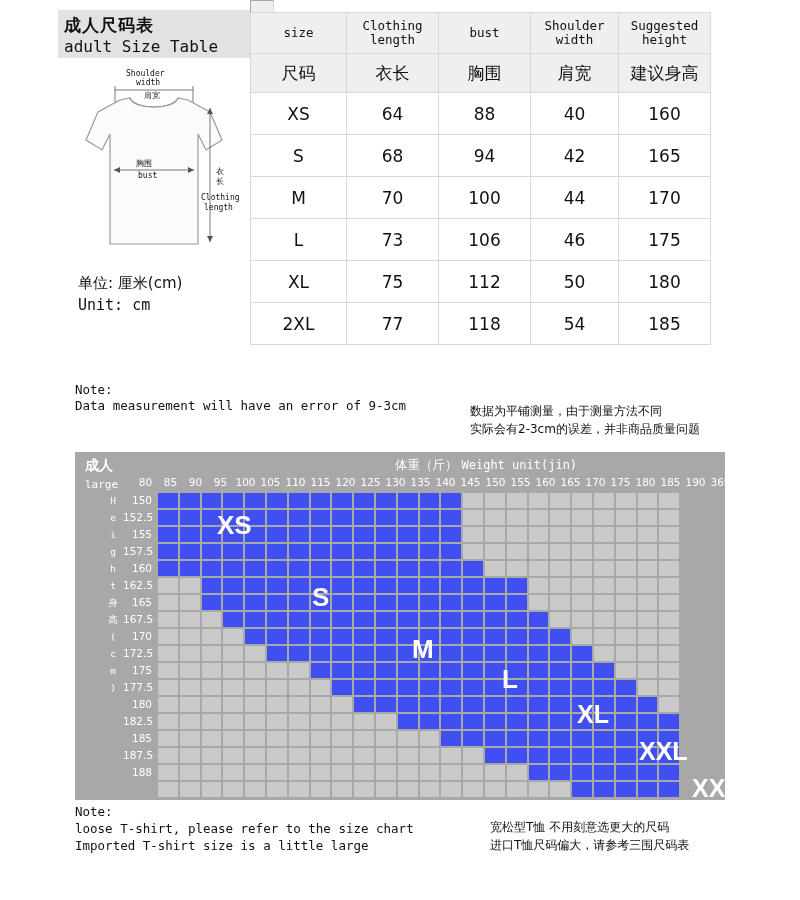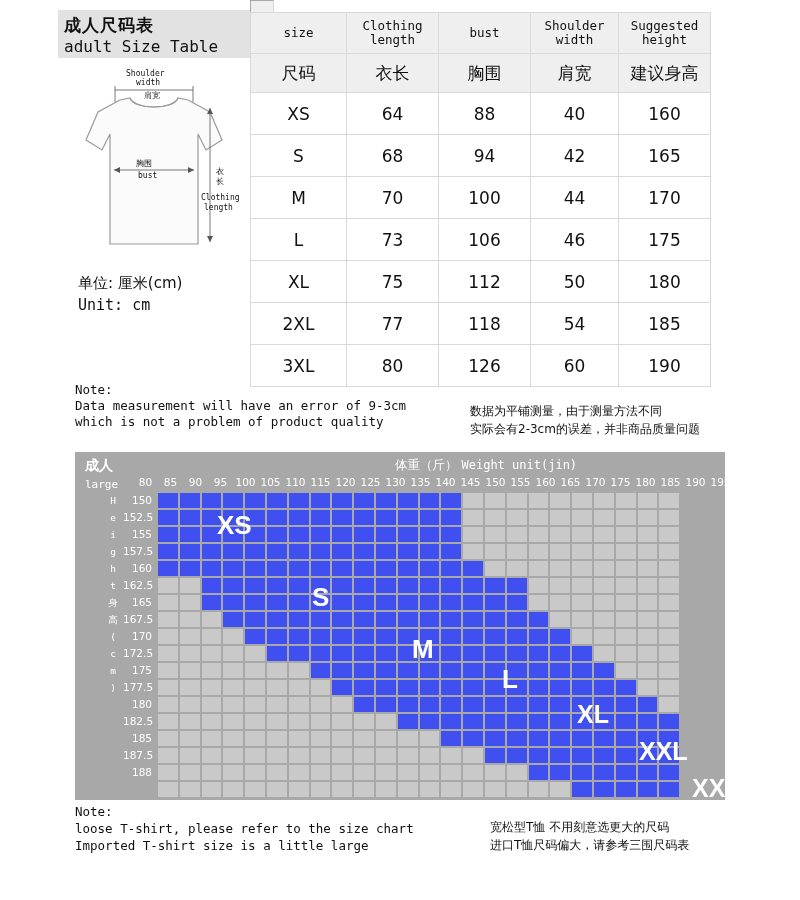--- a/index.html
+++ b/index.html
@@ -274,34 +274,26 @@
         <td>50</td>
         <td>180</td>
       </tr>
       <tr>
         <td>2XL</td>
         <td>77</td>
         <td>118</td>
         <td>54</td>
         <td>185</td>
       </tr>
-      <tr>
-        <td>3XL</td>
-        <td>80</td>
-        <td>126</td>
-        <td>60</td>
-        <td>190</td>
-      </tr>
     </tbody>
 </table>
 
 <div class="note1">
   <div>Note:</div>
   <div>Data measurement will have an error of 9-3cm</div>
-  <div>which is not a problem of product quality</div>
 </div>
 <div class="note1-cn">
   <div>数据为平铺测量，由于测量方法不同</div>
   <div>实际会有2-3cm的误差，并非商品质量问题</div>
 </div>
 
 <div class="matrix-wrap">
   <div class="m-title-cn">成人</div>
   <div class="m-weight"><span>体重（斤）</span> <span class="mono">Weight unit(jin)</span></div>
   <div class="m-adult">large</div>
@@ -322,21 +314,21 @@
       <div>145</div>
       <div>150</div>
       <div>155</div>
       <div>160</div>
       <div>165</div>
       <div>170</div>
       <div>175</div>
       <div>180</div>
       <div>185</div>
       <div>190</div>
-      <div>195</div>
+      <div>369</div>
     </div>
   <div class="y-label" id="y-label">
       <div>H</div>
       <div>e</div>
       <div>i</div>
       <div>g</div>
       <div>h</div>
       <div>t</div>
       <div>身</div>
       <div>高</div>

